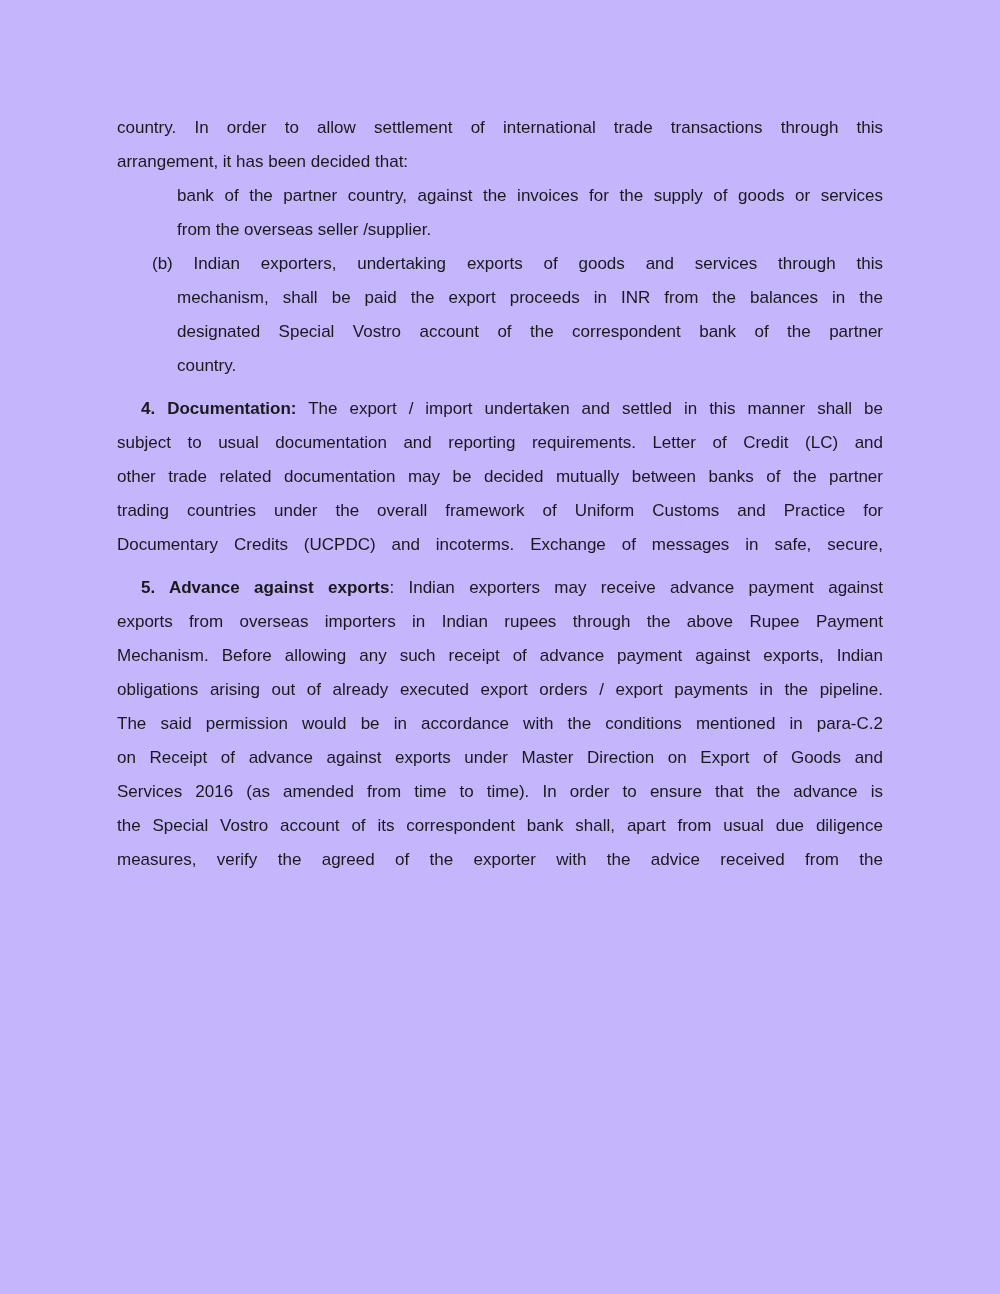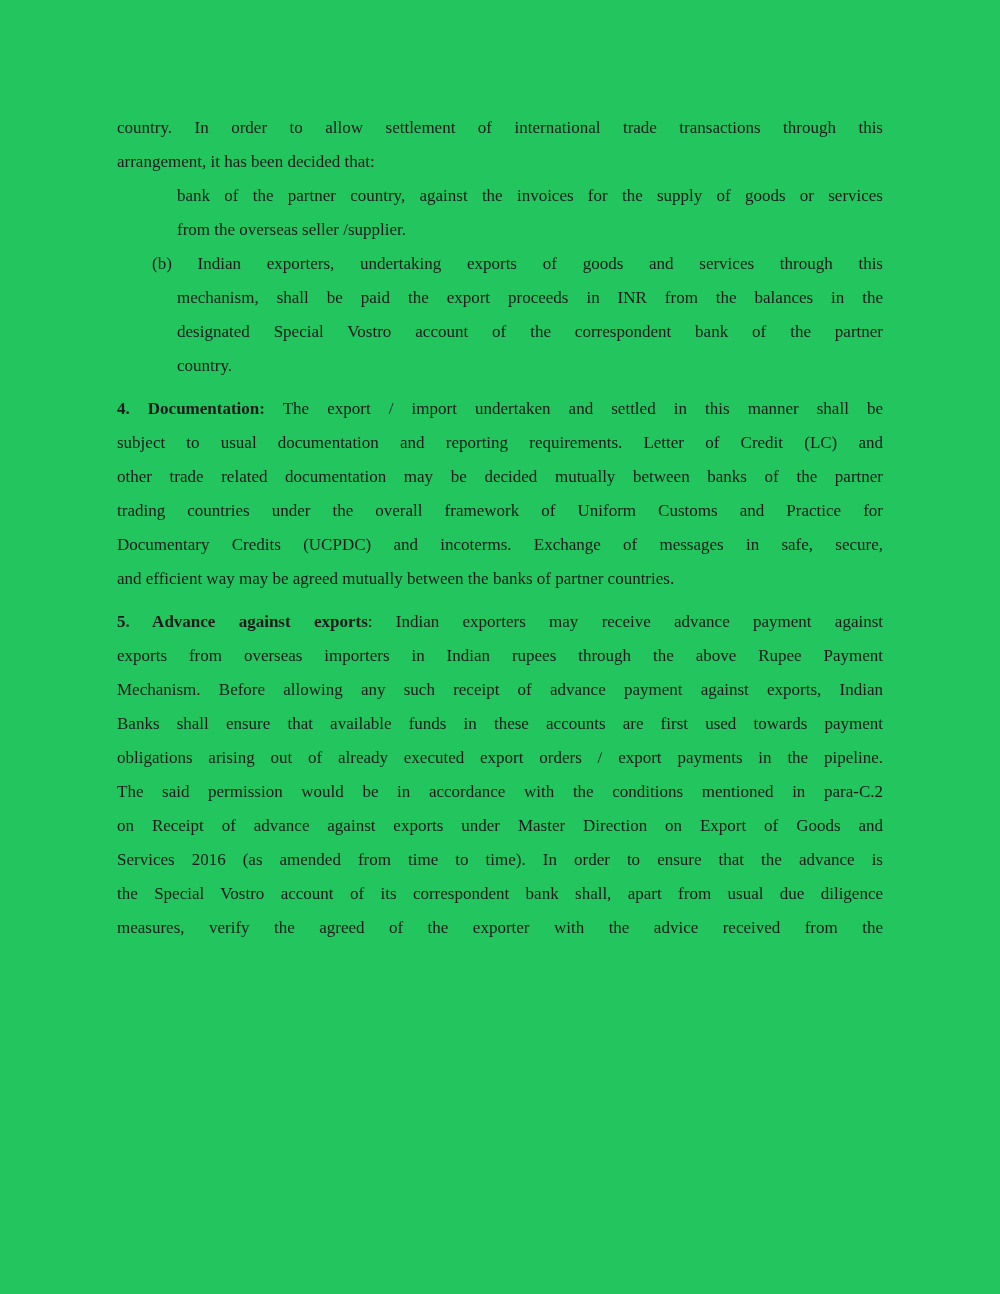--- a/index.html
+++ b/index.html
@@ -1,23 +1,23 @@
 <!DOCTYPE html>
 <html><head>
 <meta charset="utf-8">
 <style>
   * { margin: 0; padding: 0; box-sizing: border-box; }
   html, body { background: #ffffff; }
   .page {
     position: relative;
     width: 1000px;
     height: 1294px;
-    background: #22c55e;
+    background: #c4b5fd;
     overflow: hidden;
-    font-family: Liberation Serif, serif;
+    font-family: Liberation Sans, sans-serif;
     color: #1a1a1a;
   }
   .content {
     padding: 111px 117px 0 117px;
     font-size: 17px;
     line-height: 34px;
   }
   
   .ln {
     text-align: justify;
@@ -25,21 +25,21 @@
   }
   .ln.last {
     text-align: right;
     text-align-last: left;
   }
   
   .i1 { padding-left: 35px; }
   .i2 { padding-left: 60px; }
   
   .sect { margin-top: 9px; }
-  b { font-weight: bold; }
+  b { font-weight: bold; margin-left: 24px; }
 </style>
 </head>
 <body>
 
 <div class="page">
   <div class="content">
 
     <div class="para">
       <div class="ln">country. In order to allow settlement of international trade transactions through this</div>
       <div class="ln last">arrangement, it has been decided that:</div>
@@ -56,28 +56,26 @@
       <div class="ln i2">designated Special Vostro account of the correspondent bank of the partner</div>
       <div class="ln i2 last">country.</div>
     </div>
 
     <div class="para sect">
       <div class="ln"><b>4. Documentation:</b><span> The export / import undertaken and settled in this manner shall be</span></div>
       <div class="ln">subject to usual documentation and reporting requirements. Letter of Credit (LC) and</div>
       <div class="ln">other trade related documentation may be decided mutually between banks of the partner</div>
       <div class="ln">trading countries under the overall framework of Uniform Customs and Practice for</div>
       <div class="ln">Documentary Credits (UCPDC) and incoterms. Exchange of messages in safe, secure,</div>
-      <div class="ln last">and efficient way may be agreed mutually between the banks of partner countries.</div>
     </div>
 
     <div class="para sect">
       <div class="ln"><b>5. Advance against exports</b><span>: Indian exporters may receive advance payment against</span></div>
       <div class="ln">exports from overseas importers in Indian rupees through the above Rupee Payment</div>
       <div class="ln">Mechanism. Before allowing any such receipt of advance payment against exports, Indian</div>
-      <div class="ln">Banks shall ensure that available funds in these accounts are first used towards payment</div>
       <div class="ln">obligations arising out of already executed export orders / export payments in the pipeline.</div>
       <div class="ln">The said permission would be in accordance with the conditions mentioned in para-C.2</div>
       <div class="ln">on Receipt of advance against exports under Master Direction on Export of Goods and</div>
       <div class="ln">Services 2016 (as amended from time to time). In order to ensure that the advance is</div>
       <div class="ln">the Special Vostro account of its correspondent bank shall, apart from usual due diligence</div>
       <div class="ln">measures, verify the agreed of the exporter with the advice received from the</div>
     </div>
 
   </div>
 </div>

